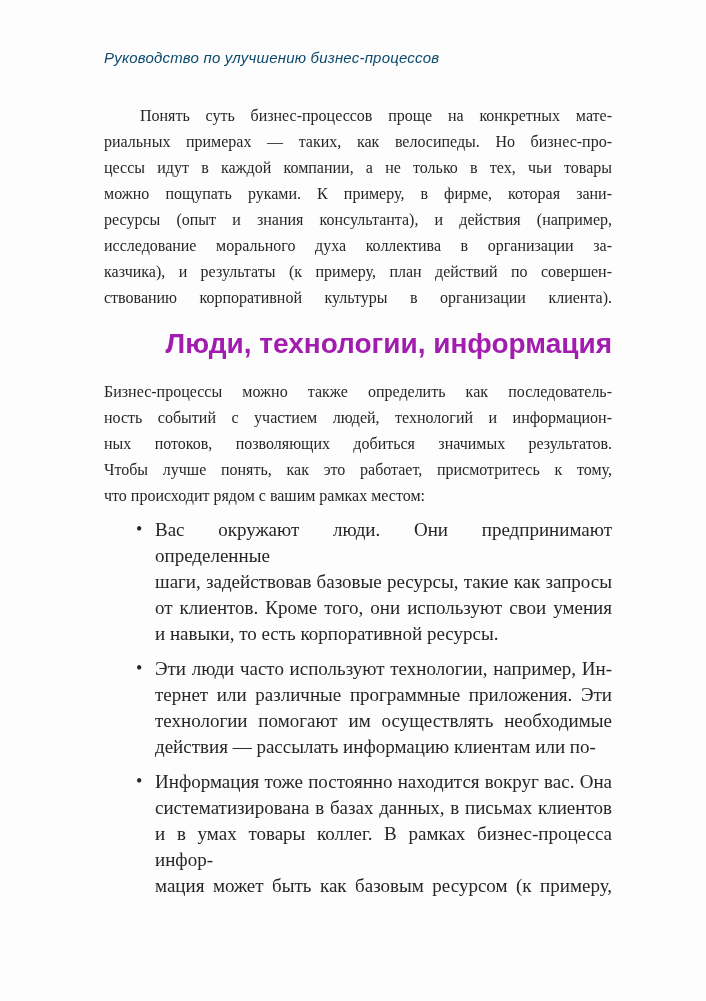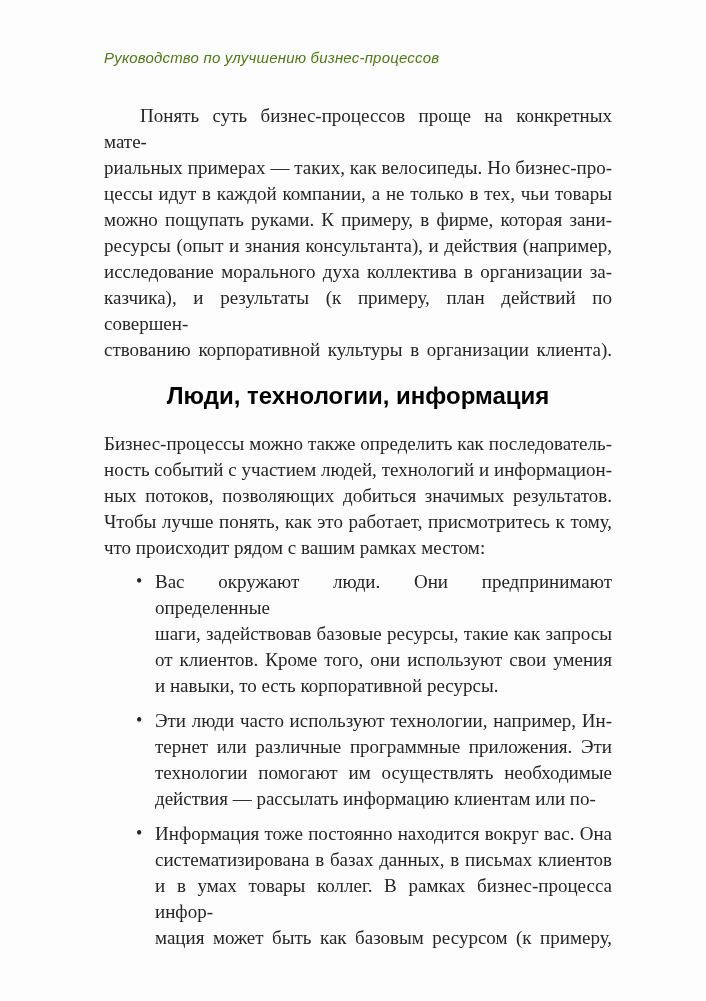--- a/index.html
+++ b/index.html
@@ -16,49 +16,49 @@
     padding: 48px 94px 0 104px;
     overflow: hidden;
     font-family: "Liberation Serif", "DejaVu Serif", serif;
     color: #262626;
   }
   .running-header {
     font-family: "Liberation Sans", sans-serif;
     font-style: italic;
     font-size: 15px;
     line-height: 20px;
-    color: #4d7c0f;
+    color: #0c4a6e;
     letter-spacing: 0.2px;
   }
   .para {
-    font-size: 19px;
+    font-size: 16px;
     line-height: 26px;
   }
   .tline {
     text-align: justify;
     text-align-last: justify;
   }
   .para .tline:last-child,
   .li-text .tline:last-child {
     text-align-last: left;
   }
   .justify-all .tline:last-child {
     text-align-last: justify;
   }
   .indent .tline:first-child {
     text-indent: 36px;
   }
   .intro { margin-top: 35px; }
   .heading {
     font-family: "Liberation Sans", sans-serif;
     font-weight: 700;
-    font-size: 24px;
+    font-size: 28px;
     line-height: 30px;
-    color: #000000;
-    text-align: center;
+    color: #a21caf;
+    text-align: right;
     margin: 18px 0 20px 0;
   }
   .lead { margin-top: 12px; }
   .bullets {
     list-style: none;
     margin: 8px 0 0 0;
     padding: 0;
   }
   .bullets li {
     position: relative;

